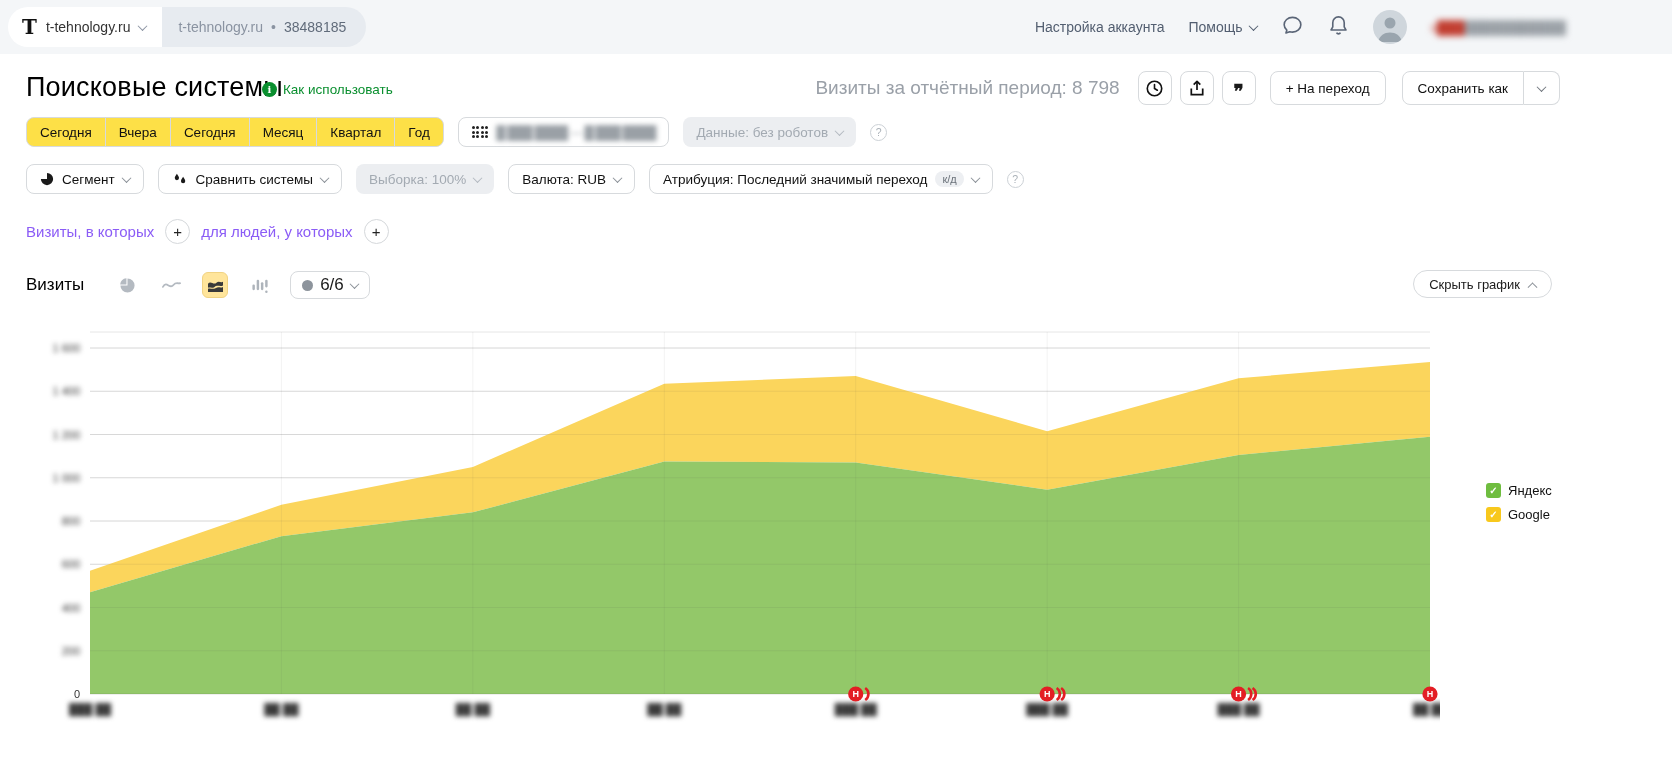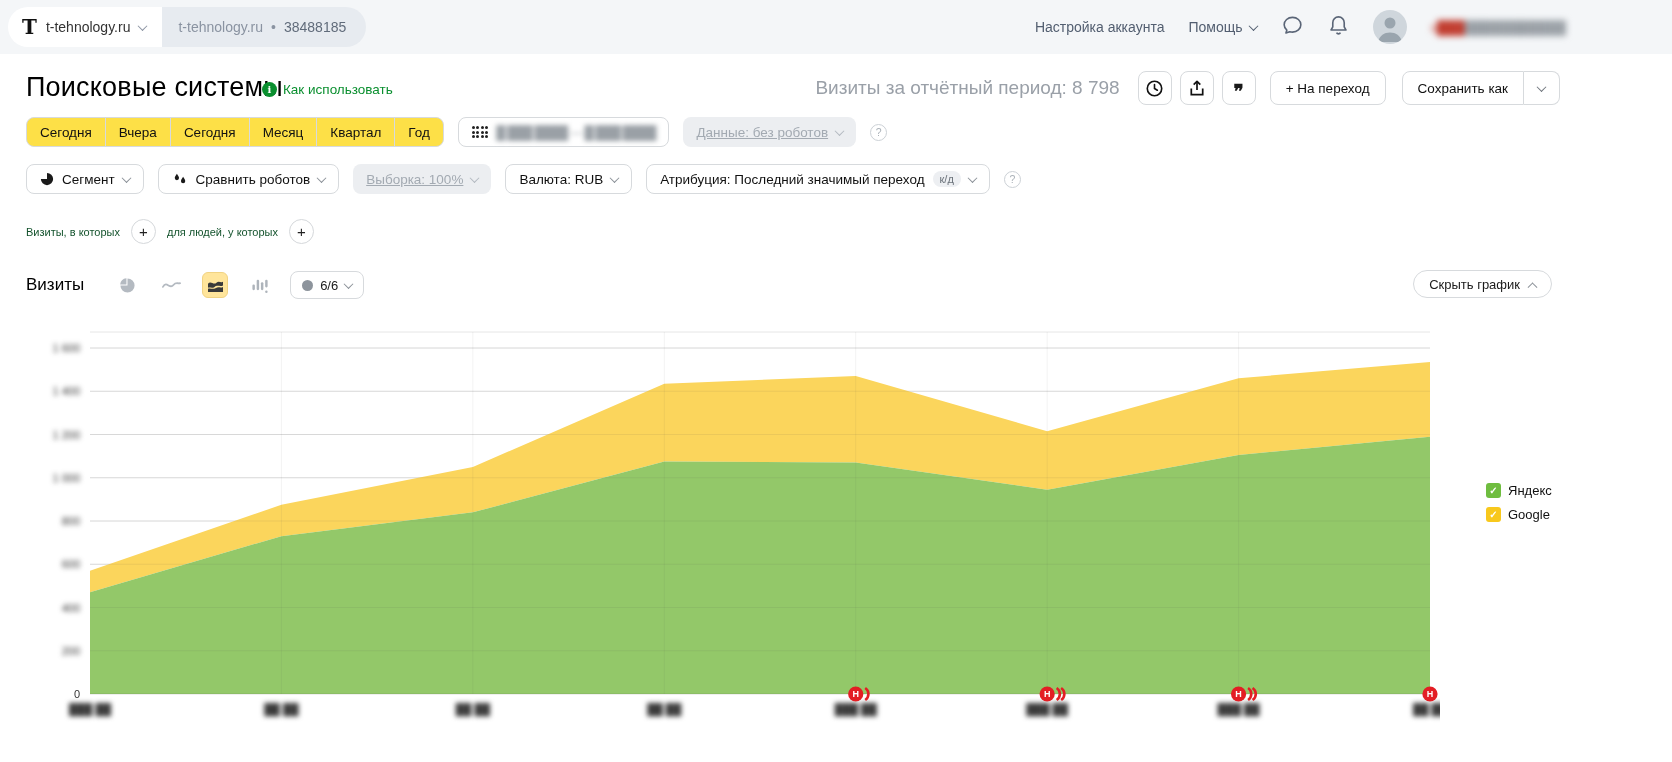--- a/index.html
+++ b/index.html
@@ -36,37 +36,37 @@
   .split .main { border-radius:8px 0 0 8px; }
   .split .dd { width:36px; border:1px solid #d7dadd; border-left:none; border-radius:0 8px 8px 0; background:#fff; display:flex; align-items:center; justify-content:center; color:#70767d; cursor:pointer; }
   
   .row1 { position:absolute; left:26px; top:117px; display:flex; align-items:center; gap:14px; }
   .row2 { position:absolute; left:26px; top:164px; display:flex; align-items:center; gap:14px; }
   .tabs { display:flex; border:1px solid #d7dadd; border-radius:8px; overflow:hidden; height:30px; background:#fde047; }
   .tab { padding:0 13px; font-size:13.5px; display:flex; align-items:center; color:#111; cursor:pointer; border-left:1px solid #d7dadd; }
   .tab:first-child { border-left:none; }
   .fbtn { height:30px; border:1px solid #d7dadd; border-radius:8px; background:#fff; display:flex; align-items:center; gap:8px; padding:0 13px; font-size:13.5px; color:#111; cursor:pointer; white-space:nowrap; }
   .fbtn .chev, .btn .chev { color:#8a9097; }
-  .chip { height:30px; border-radius:8px; background:#eceef1; display:flex; align-items:center; gap:8px; padding:0 13px; font-size:13.5px; color:#a3aab2; cursor:pointer; white-space:nowrap;text-decoration:underline; }
+  .chip { height:30px; border-radius:8px; background:#eceef1; display:flex; align-items:center; gap:8px; padding:0 13px; font-size:13.5px; color:#a3aab2; cursor:pointer; white-space:nowrap; }
   .chip .chev { color:#b3b9c0; }
   .qmark { width:17px; height:17px; border-radius:50%; border:1.5px solid #ccd1d6; color:#aab1b8; font-size:10.5px; display:flex; align-items:center; justify-content:center; cursor:pointer; }
   .badge { background:#edeff2; border-radius:9px; padding:2px 7px; font-size:11px; color:#6b727a; }
   .dotgrid { display:grid; grid-template-columns:repeat(4,3px); grid-gap:1.5px; }
   .dotgrid i { width:3px; height:3px; background:#222; border-radius:50%; }
   .redacted { color:#9aa0a6; font-size:13px; letter-spacing:-1px; }
   
   .row3 { position:absolute; left:26px; top:219px; display:flex; align-items:center; gap:11px; }
-  .qb-label { font-size:11px; color:#14532d; }
+  .qb-label { font-size:15px; color:#8b5cf6; }
   .plus-circle { width:25px; height:25px; border-radius:50%; border:1px solid #d5d8db; background:#fff; color:#222; font-size:15px; display:flex; align-items:center; justify-content:center; cursor:pointer; }
   
   .chart-hdr { position:absolute; left:26px; top:271px; display:flex; align-items:center; gap:18px; }
   .metric { font-size:17px; font-weight:500; color:#000; margin-right:12px; }
   .ctype { width:26px; height:26px; display:flex; align-items:center; justify-content:center; border-radius:6px; cursor:pointer; }
   .ctype.sel { background:#ffe59b; border:1px solid #f1d383; }
-  .sel-chip { height:28px; border:1px solid #d7dadd; border-radius:8px; background:#fff; display:flex; align-items:center; gap:7px; padding:0 11px; font-size:13px; cursor:pointer; }
+  .sel-chip { height:28px; border:1px solid #d7dadd; border-radius:8px; background:#fff; display:flex; align-items:center; gap:7px; padding:0 11px; font-size:17px; cursor:pointer; }
   .grey-dot { width:11px; height:11px; border-radius:50%; background:#8d949c; }
   .hide-pill { position:absolute; right:120px; top:270px; height:28px; border:1px solid #d7dadd; border-radius:14px; background:#fff; display:flex; align-items:center; gap:9px; padding:0 15px; font-size:13px; cursor:pointer; }
   
   #chart-svg { position:absolute; left:40px; top:326px; }
   .ylab { font-size:11px; fill:#333; }
   .xlab { font-size:11px; fill:#3a3a3a; }
   .legend { position:absolute; left:1486px; top:483px; display:flex; flex-direction:column; gap:9px; }
   .leg-item { display:flex; align-items:center; gap:7px; font-size:13px; color:#111; cursor:pointer; }
   .cbox { width:15px; height:15px; border-radius:3px; display:flex; align-items:center; justify-content:center; color:#fff; font-size:10px; font-weight:bold; }
 </style>
@@ -190,21 +190,21 @@
         <path d="M8 1 A7 7 0 1 1 1 8 L8 8 Z" fill="#1a1a1a"></path>
       </svg>
     <span>Сегмент</span>
     <span class="chev"></span>
   </span>
   <span class="fbtn">
     <svg width="16" height="15" viewBox="0 0 18 16">
         <path d="M5.5 1.5c1.6 2.3 2.4 3.6 2.4 4.9a2.4 2.4 0 1 1-4.8 0c0-1.3.8-2.6 2.4-4.9z" fill="#1a1a1a"></path>
         <path d="M12.5 5c1.6 2.3 2.4 3.6 2.4 4.9a2.4 2.4 0 1 1-4.8 0c0-1.3.8-2.6 2.4-4.9z" fill="#1a1a1a"></path>
       </svg>
-    <span>Сравнить роботов</span>
+    <span>Сравнить системы</span>
     <span class="chev"></span>
   </span>
   <span class="chip">
     <span>Выборка: 100%</span>
     <span class="chev"></span>
   </span>
   <span class="fbtn">
     <span>Валюта: RUB</span>
     <span class="chev"></span>
   </span>

